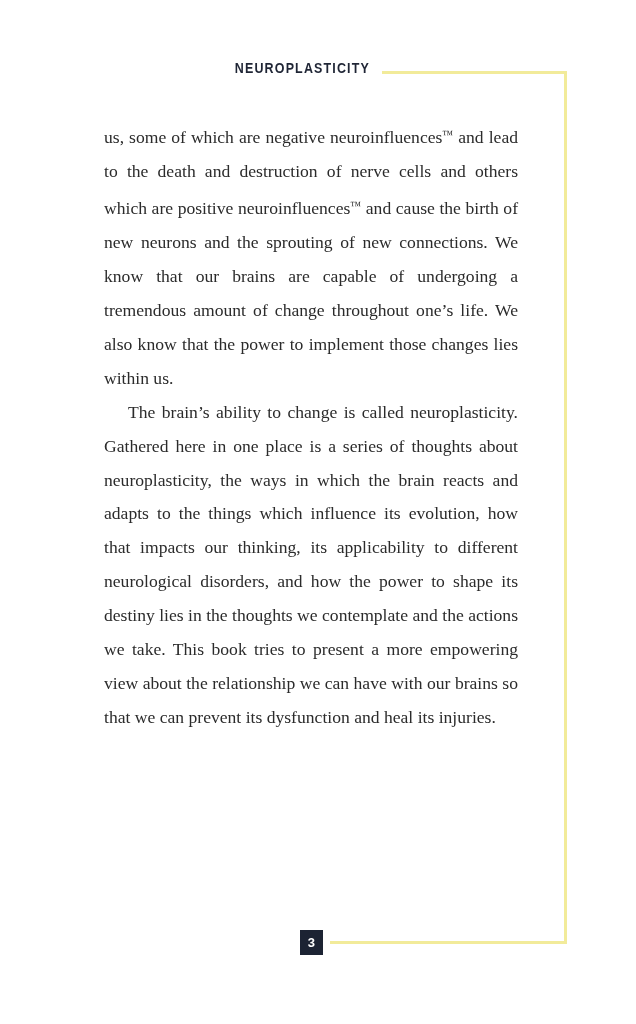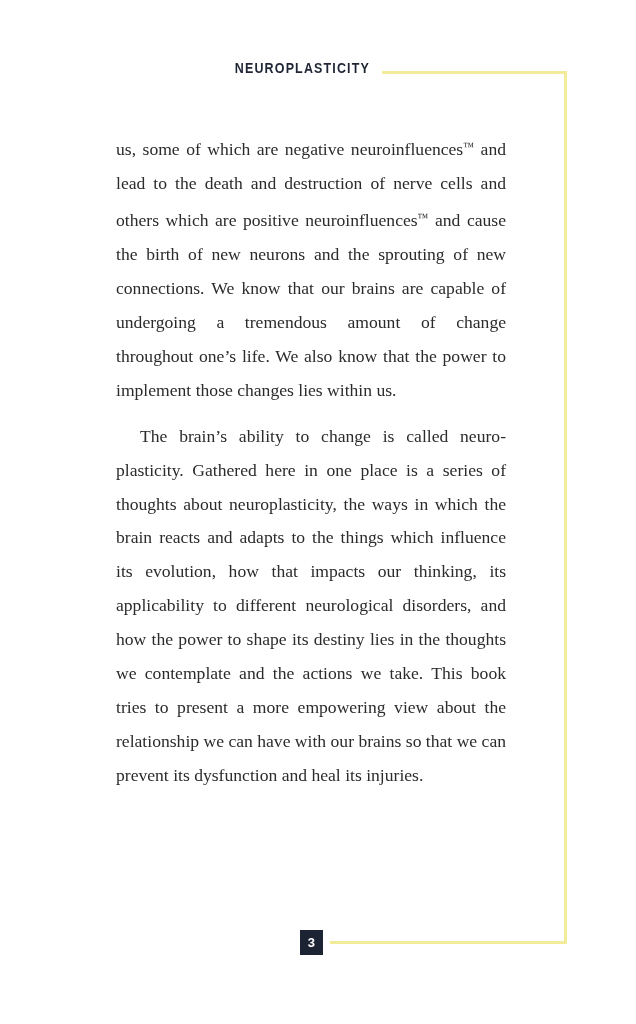--- a/index.html
+++ b/index.html
@@ -63,21 +63,21 @@
   }
 
   
   .body-column {
     position: absolute;
     left: 104px;
     top: 118px;
     width: 414px;
   }
   .body-column p {
-    margin: 12px;
+    margin: 0;
     font-size: 17.6px;
     line-height: 33.9px;
     color: #2b2b2b;
     text-align: justify;
     text-justify: inter-word;
     hyphens: manual;
   }
   .body-column p.indented {
     text-indent: 24px;
   }

